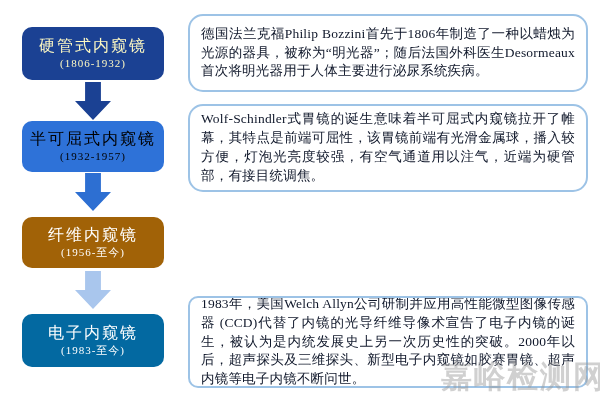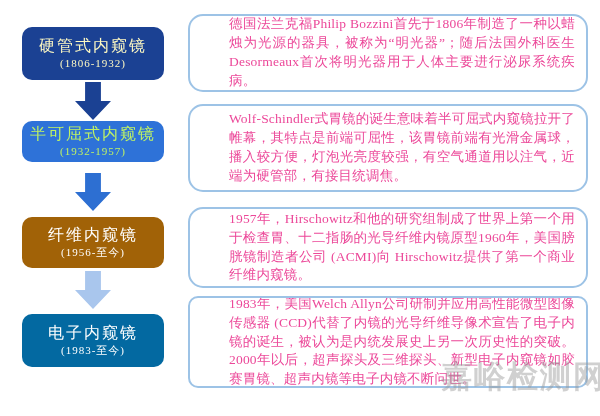--- a/index.html
+++ b/index.html
@@ -44,23 +44,22 @@
     border-radius: 15px;
     display: flex;
     align-items: center;
     padding: 5px 11px;
     overflow: hidden;
   }
   .desc-text {
     font-size: 13.5px;
     line-height: 1.40;
     text-align: justify;
-    color: #ec4899;
+    color: #0f172a;
     letter-spacing: 0.2px;
-    margin-left: 28px;
   }
   
   .watermark-cn {
     position: absolute;
     left: 441px;
     top: 356px;
     font-size: 31px;
     font-weight: bold;
     letter-spacing: 2px;
     color: rgba(150, 150, 150, 0.45);
@@ -83,21 +82,21 @@
 
 <div class="canvas">
 
   <div class="stage-box" style="top: 27px; height: 53px; background-color: rgb(27, 65, 147); color: #fef9c3;">
     <div class="stage-name">硬管式内窥镜</div>
     <div class="stage-period">(1806-1932)</div>
   </div>
 
   <div class="flow-arrow" style="top: 82px; background-color: rgb(27, 65, 147);"></div>
 
-  <div class="stage-box" style="top: 121px; height: 41px; background-color: rgb(46, 114, 216); color: #bef264;">
+  <div class="stage-box" style="top: 121px; height: 51px; background-color: rgb(46, 114, 216); color: #000000;">
     <div class="stage-name">半可屈式内窥镜</div>
     <div class="stage-period">(1932-1957)</div>
   </div>
 
   <div class="flow-arrow" style="top: 173px; background-color: rgb(45, 111, 210);"></div>
 
   <div class="stage-box" style="top: 217px; height: 51px; background-color: #a16207; color: rgb(255, 255, 255);">
     <div class="stage-name">纤维内窥镜</div>
     <div class="stage-period">(1956-至今)</div>
   </div>
@@ -110,23 +109,20 @@
   </div>
 
   <div class="desc-box" style="top: 14px; height: 78px; border-color: rgb(157, 195, 230);">
     <div class="desc-text">德国法兰克福Philip Bozzini首先于1806年制造了一种以蜡烛为光源的器具，被称为“明光器”；随后法国外科医生Desormeaux首次将明光器用于人体主要进行泌尿系统疾病。</div>
   </div>
 
   <div class="desc-box" style="top: 104px; height: 88px; border-color: rgb(157, 195, 230);">
     <div class="desc-text">Wolf-Schindler式胃镜的诞生意味着半可屈式内窥镜拉开了帷幕，其特点是前端可屈性，该胃镜前端有光滑金属球，播入较方便，灯泡光亮度较强，有空气通道用以注气，近端为硬管部，有接目统调焦。</div>
   </div>
 
-  <div class="desc-box" style="top: 207px; height: 81px; border-color: rgb(157, 195, 230);">
-    <div class="desc-text">1957年，Hirschowitz和他的研究组制成了世界上第一个用于检查胃、十二指肠的光导纤维内镜原型1960年，美国膀胱镜制造者公司 (ACMI)向 Hirschowitz提供了第一个商业纤维内窥镜。</div>
-  </div>
 
   <div class="desc-box" style="top: 296px; height: 92px; border-color: rgb(157, 195, 230); border-radius: 10px;">
     <div class="desc-text">1983年，美国Welch Allyn公司研制并应用高性能微型图像传感器 (CCD)代替了内镜的光导纤维导像术宣告了电子内镜的诞生，被认为是内统发展史上另一次历史性的突破。2000年以后，超声探头及三维探头、新型电子内窥镜如胶赛胃镜、超声内镜等电子内镜不断问世。</div>
   </div>
 
   <div class="watermark-cn">嘉峪检测网</div>
 
 </div>
 
 </body></html>

